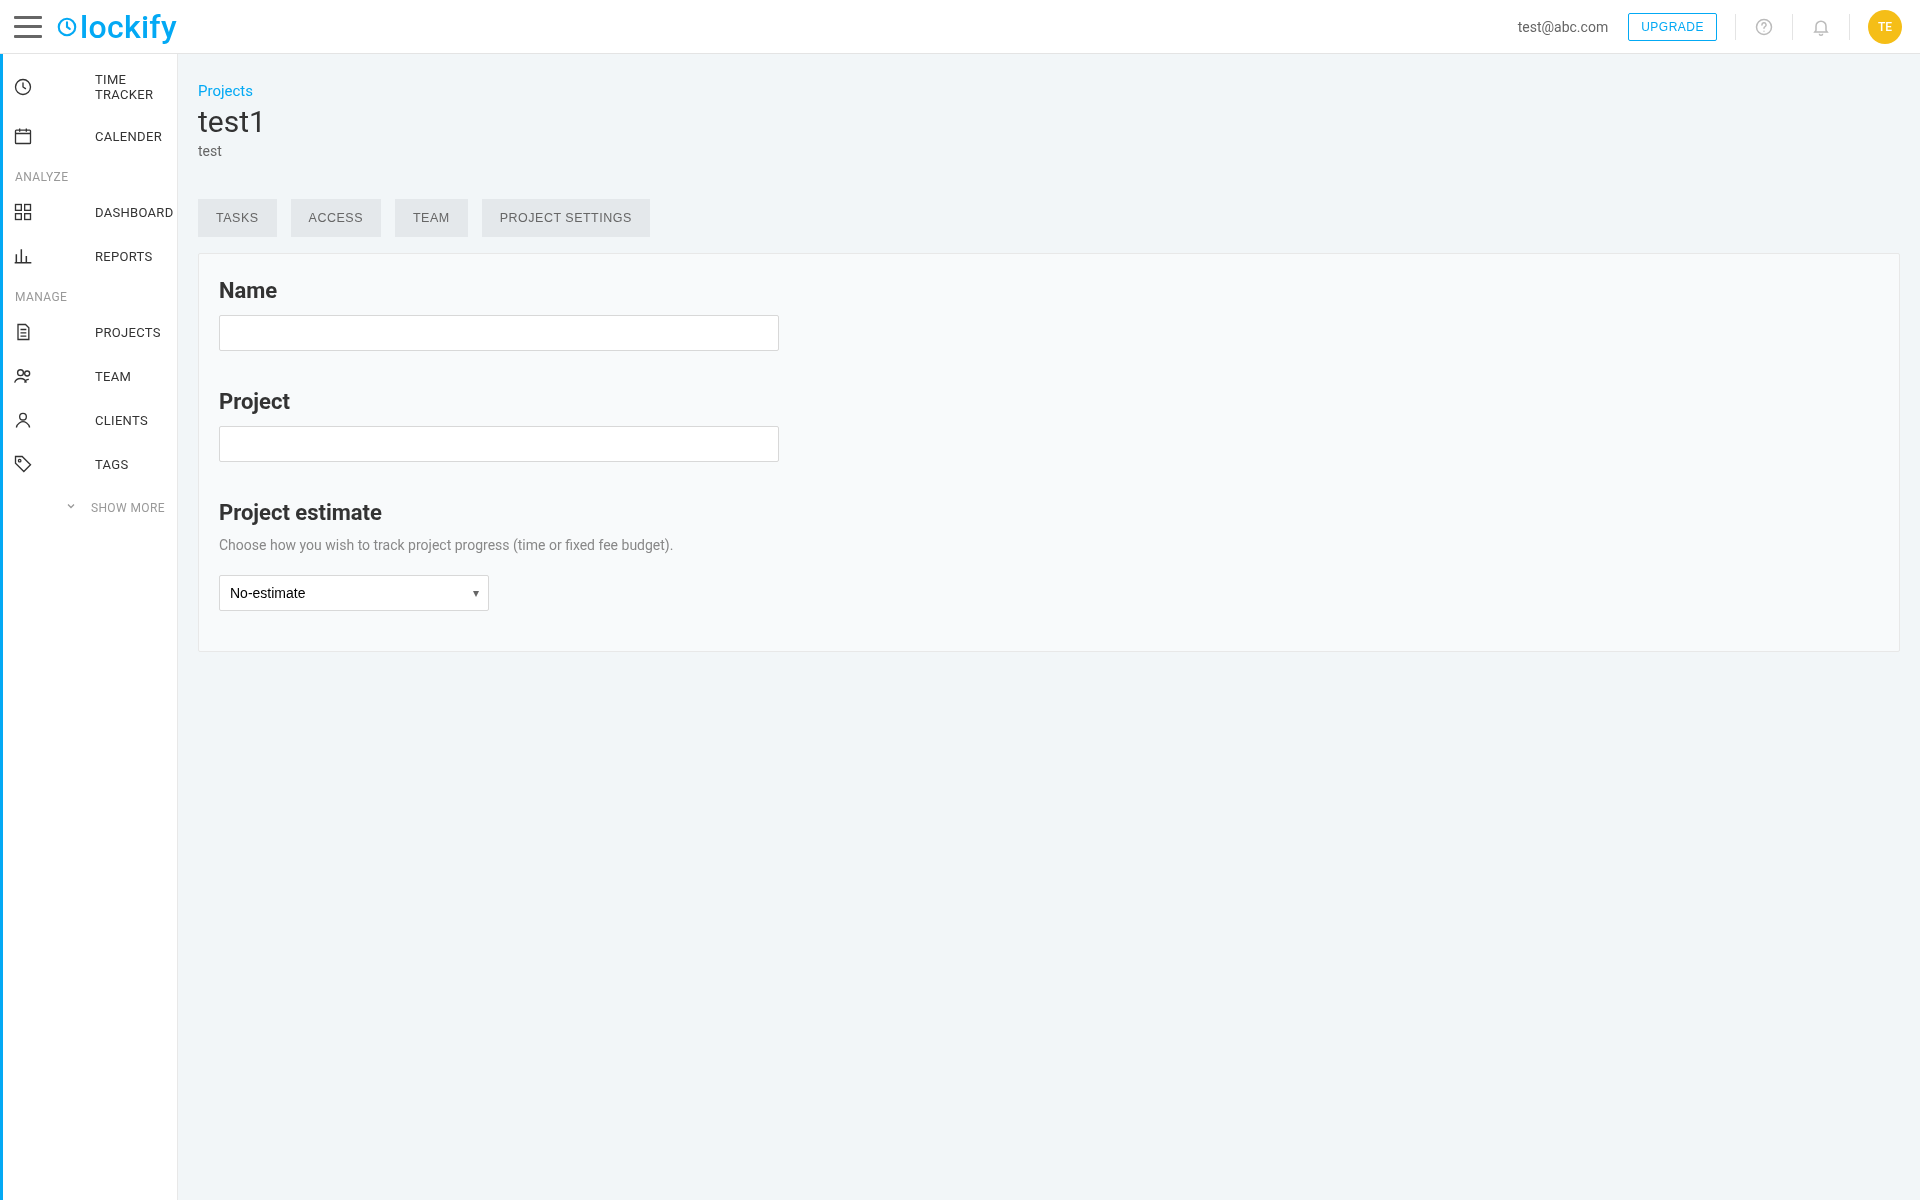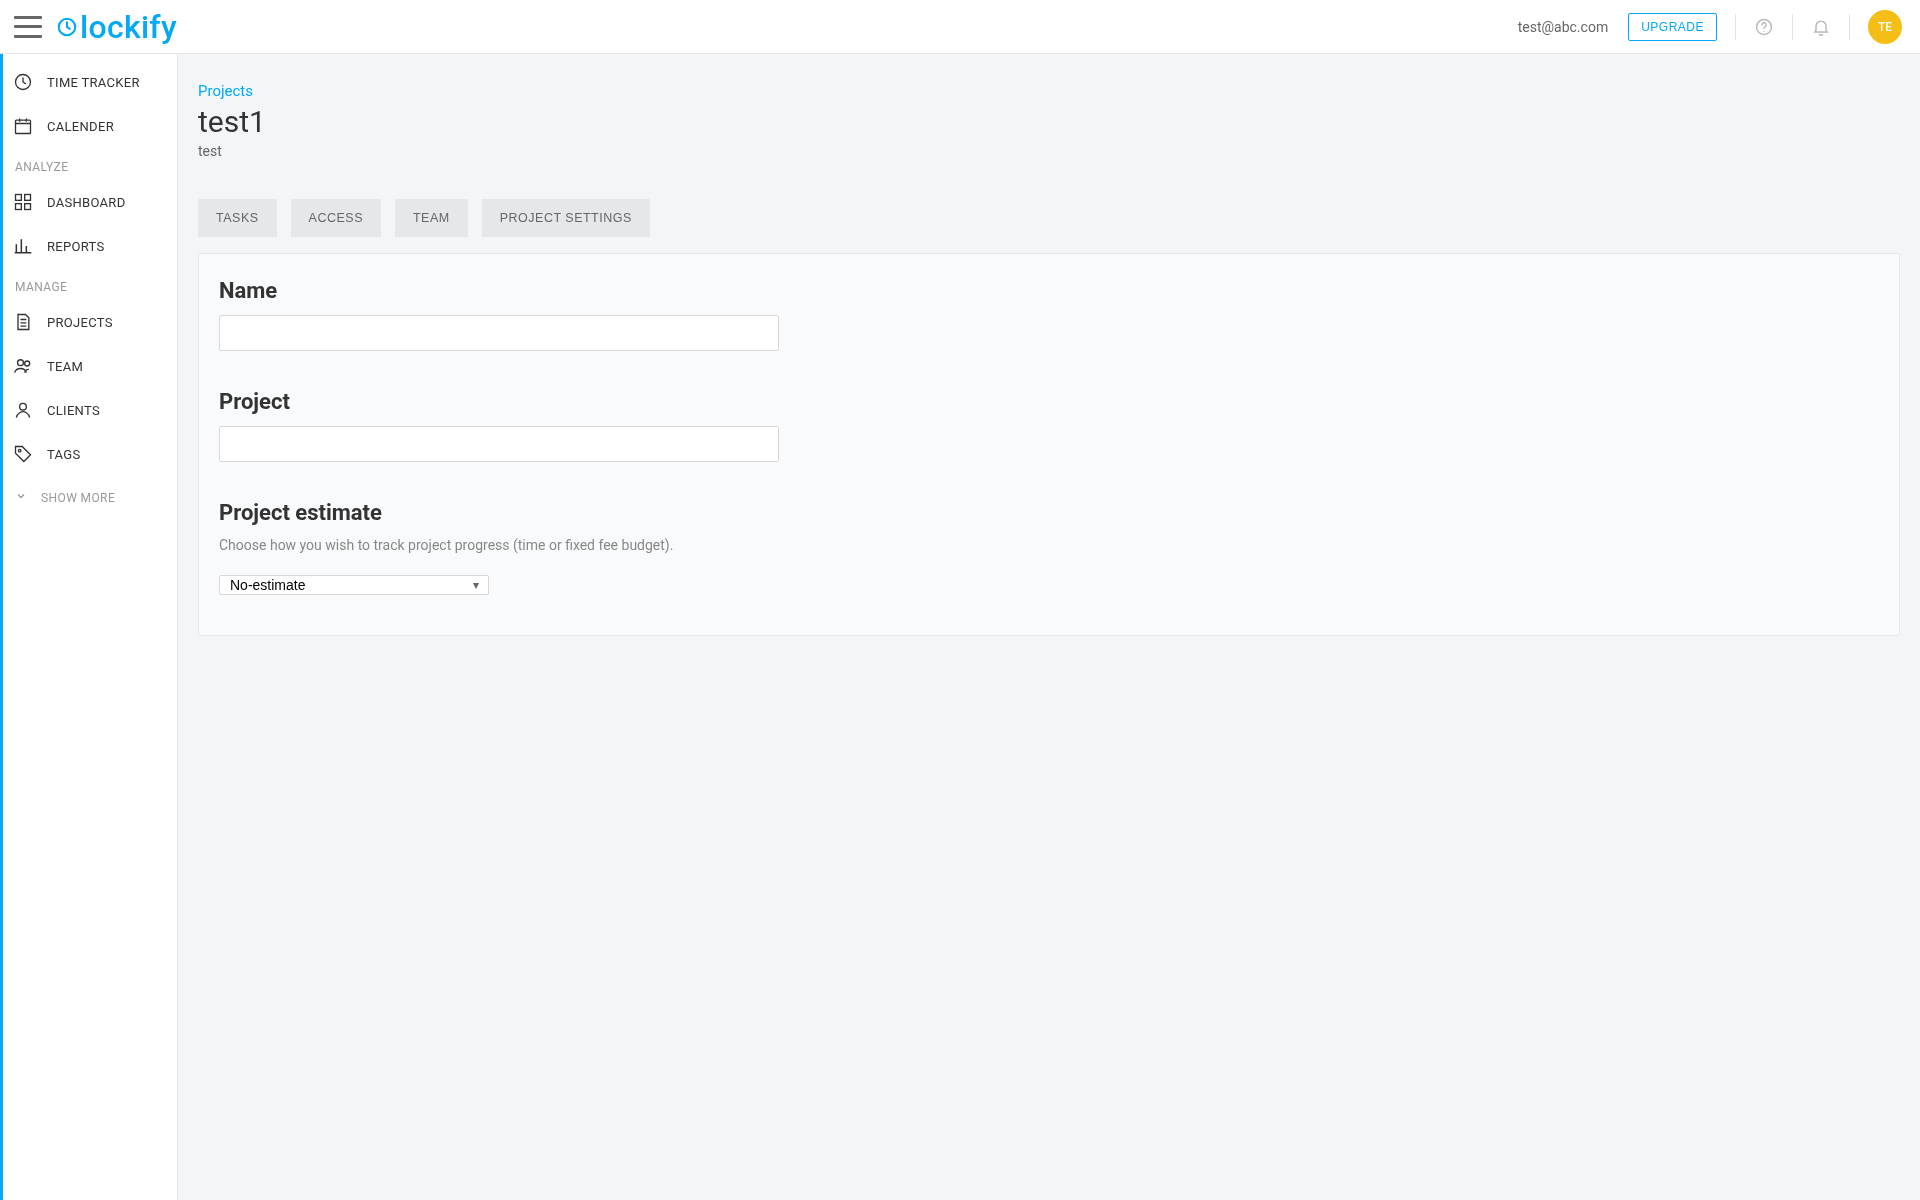--- a/index.html
+++ b/index.html
@@ -96,20 +96,21 @@
   z-index: 10;
 }
 .side-item {
   display: flex;
   align-items: center;
   padding: 12px 12px 12px 10px;
   color: #333;
   font-size: 13px;
   letter-spacing: 0.3px;
   cursor: pointer;
+  gap: 48px;
 }
 .side-item .side-icon {
   width: 20px; height: 20px;
   margin-right: 14px;
   color: #333;
   display: flex;
   align-items: center;
   justify-content: center;
 }
 .side-label {
@@ -122,20 +123,21 @@
   letter-spacing: 0.4px;
 }
 .side-showmore {
   display: flex;
   align-items: center;
   padding: 14px 12px 12px 12px;
   color: #999;
   font-size: 12px;
   letter-spacing: 0.4px;
   cursor: pointer;
+  justify-content: flex-end;
 }
 .side-showmore .chev { margin-right: 14px; }
 
 
 .main {
   margin-left: 178px;
   margin-top: 54px;
   padding: 28px 20px 20px 20px;
   min-height: calc(100% - 54px);
 }
@@ -201,21 +203,21 @@
   font-size: 14px;
   margin-bottom: 22px;
 }
 .select-wrap {
   position: relative;
   width: 270px;
   margin-bottom: 40px;
 }
 .select {
   width: 100%;
-  height: 20px;
+  height: 36px;
   border: 1px solid #d8d8d8;
   background: #fff;
   padding: 0 28px 0 10px;
   font-size: 14px;
   appearance: none;
   border-radius: 2px;
   cursor: pointer;
 }
 .select-caret {
   position: absolute;

